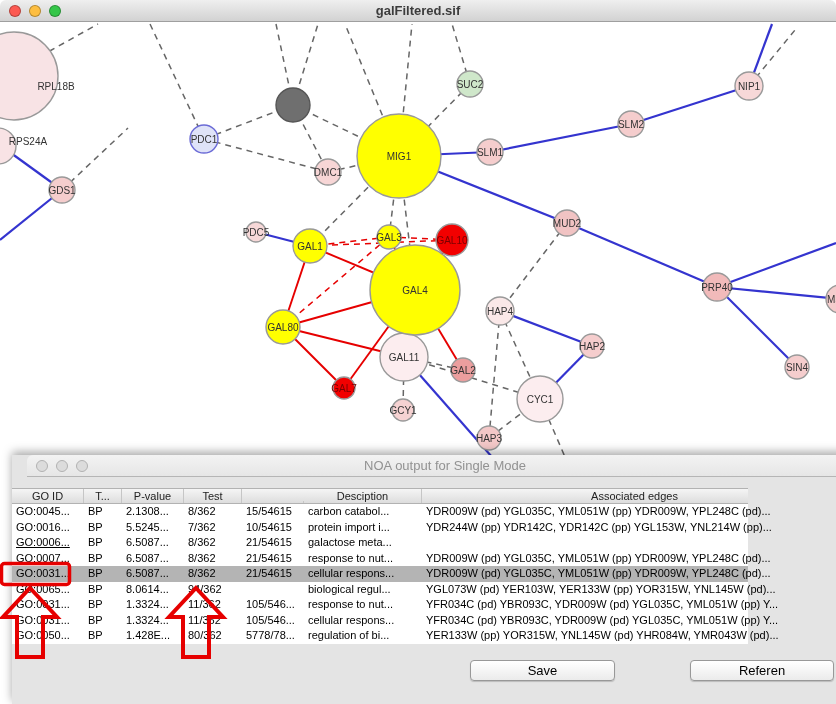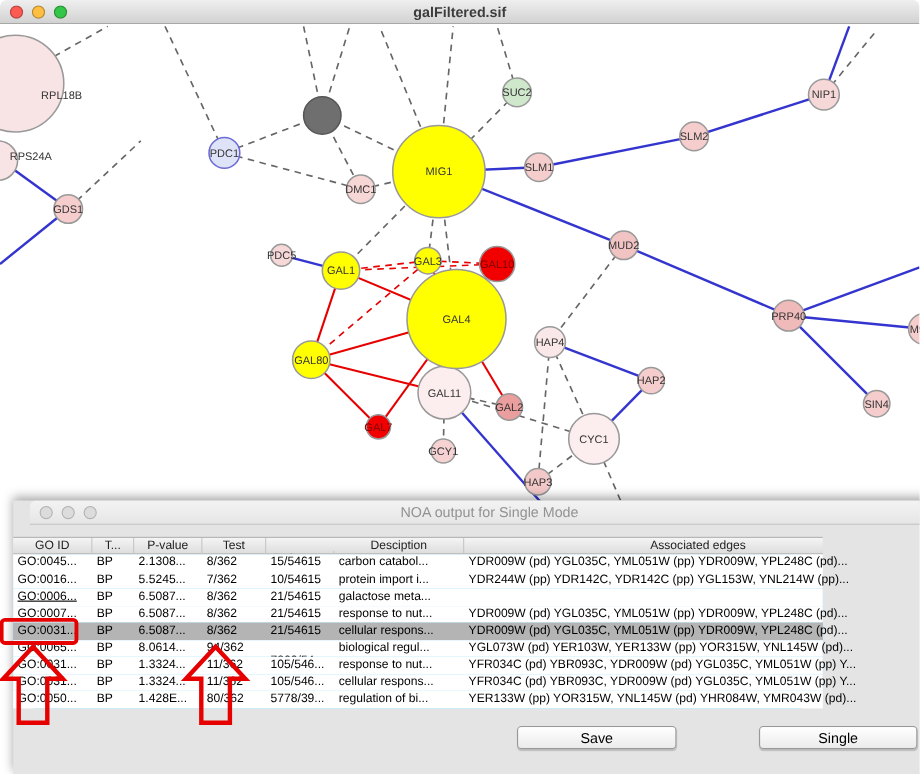--- a/index.html
+++ b/index.html
@@ -270,28 +270,28 @@
           <div class="tcell" style="width: 58px;">11/362</div>
           <div class="tcell" style="width: 62px;">105/546...</div>
           <div class="tcell" style="width: 118px;">cellular respons...</div>
           <div class="tcell" style="width: 426px;">YFR034C (pd) YBR093C, YDR009W (pd) YGL035C, YML051W (pp) Y...</div>
         </div>
         <div class="trow">
           <div class="tcell" style="width: 72px;">GO:0050...</div>
           <div class="tcell" style="width: 38px;">BP</div>
           <div class="tcell" style="width: 62px;">1.428E...</div>
           <div class="tcell" style="width: 58px;">80/362</div>
-          <div class="tcell" style="width: 62px;">5778/39...</div>
+          <div class="tcell" style="width: 62px;">5778/78...</div>
           <div class="tcell" style="width: 118px;">regulation of bi...</div>
           <div class="tcell" style="width: 426px;">YER133W (pp) YOR315W, YNL145W (pd) YHR084W, YMR043W (pd)...</div>
         </div>
       </div>
   </div>
 
   <button class="btn" id="save-btn">Save</button>
-  <button class="btn" id="cancel-btn">Single</button>
+  <button class="btn" id="cancel-btn">Referen</button>
 </div>
 
 <svg id="annot">
   <rect x="1.5" y="563.5" width="68" height="21" rx="3" fill="none" stroke-width="3.5" stroke="#e60000"></rect>
   <polygon points="30,588 57,617 43,617 43,657 17,657 17,617 3,617" fill="none" stroke-width="4" stroke-linejoin="miter" stroke="#e60000"></polygon>
   <polygon points="196,588 223,617 209,617 209,657 183,657 183,617 169,617" fill="none" stroke-width="4" stroke-linejoin="miter" stroke="#e60000"></polygon>
 </svg>
 
 </body></html>

